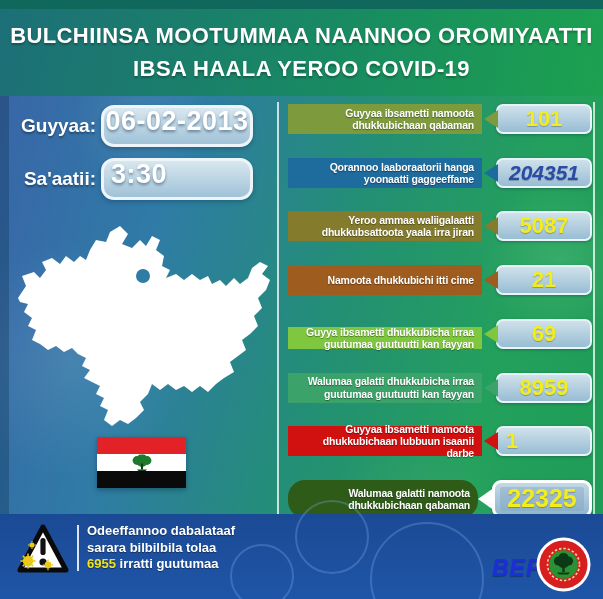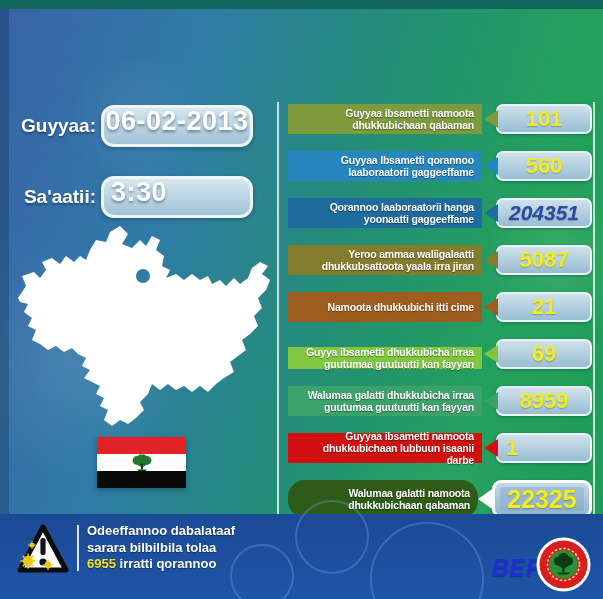--- a/index.html
+++ b/index.html
@@ -22,21 +22,21 @@
     text-shadow:0 2px 2px rgba(0,0,0,0.28);white-space:nowrap;}
 
   .vline{position:absolute;top:102px;height:424px;width:2px;background:rgba(255,255,255,0.75);}
   .vl-mid{left:277px;}
   .vl-right{left:593px;}
 
   
   .left-panel{position:absolute;left:10px;top:100px;width:266px;height:430px;}
   .field-row{display:flex;align-items:center;}
   .fr-date{margin-top:5px;}
-  .fr-time{margin-top:29px;}
+  .fr-time{margin-top:11px;}
   .field-label{flex:0 0 86px;text-align:right;padding-right:5px;color:#fff;font-weight:bold;font-size:19px;
     text-shadow:0 2px 2px rgba(0,0,0,0.35);}
   .field-box{width:146px;height:36px;border:3px solid #edf5fa;border-radius:13px;
     background:linear-gradient(180deg,#d8e7ef,#a0c2d7);display:flex;align-items:flex-start;
     box-shadow:0 2px 4px rgba(0,20,40,0.25);}
   .field-box .val{width:100%;color:#fff;font-weight:bold;font-size:27px;letter-spacing:0.5px;
     text-shadow:0 2px 3px rgba(40,70,100,0.55);line-height:1;}
   .fb-date .val{text-align:center;}
   .fb-time .val{text-align:left;padding-left:7px;}
 
@@ -90,20 +90,24 @@
 
 <div class="page">
   <div class="blob b1"></div>
   <div class="blob b2"></div>
   <div class="blob b3"></div>
   <div class="blob b4"></div>
   <div class="left-shade"></div>
 
   <div class="top-strip"></div>
 
+  <div class="header">
+    <div>BULCHIINSA MOOTUMMAA NAANNOO OROMIYAATTI</div>
+    <div>IBSA HAALA YEROO COVID-19</div>
+  </div>
 
   <div class="vline vl-mid"></div>
   <div class="vline vl-right"></div>
 
   <div class="left-panel">
     <div class="field-row fr-date">
       <div class="field-label">Guyyaa:</div>
       <div class="field-box fb-date">
         <div class="val">06-02-2013</div>
       </div>
@@ -145,27 +149,20 @@
       <div class="stripe" style="background: rgb(10, 10, 10);"></div>
     </div>
   </div>
 
   <div class="stats">
       <div class="stat-row">
         <div class="stat-label" style="background: rgb(125, 154, 60);">Guyyaa ibsametti namoota dhukkubichaan qabaman</div>
         <div class="stat-tag">
           <span class="tri" style="border-right-color: rgb(125, 154, 60);"></span>
           <span class="num" style="color: rgb(242, 238, 30);">101</span>
-        </div>
-      </div>
-      <div class="stat-row">
-        <div class="stat-label" style="background: rgb(39, 134, 189);">Guyyaa Ibsametti qorannoo laaboraatorii gaggeeffame</div>
-        <div class="stat-tag">
-          <span class="tri" style="border-right-color: rgb(39, 134, 189);"></span>
-          <span class="num" style="color: rgb(242, 238, 30);">560</span>
         </div>
       </div>
       <div class="stat-row">
         <div class="stat-label" style="background: rgb(30, 107, 158);">Qorannoo laaboraatorii hanga yoonaatti gaggeeffame</div>
         <div class="stat-tag">
           <span class="tri" style="border-right-color: rgb(30, 107, 158);"></span>
           <span class="num" style="color: rgb(43, 76, 166); font-style: italic; font-size: 21px;">204351</span>
         </div>
       </div>
       <div class="stat-row">
@@ -250,21 +247,21 @@
         </g>
       </g>
     </svg>
 
     <div class="foot-divider"></div>
     <div class="foot-text">
       <div>Odeeffannoo dabalataaf</div>
       <div>sarara bilbilbila tolaa</div>
       <div>
         <span class="phone">6955</span>
-        <span>irratti  qorannoo</span>
+        <span>irratti  guutumaa</span>
       </div>
     </div>
   </div>
 
   <div class="brand">BEFO</div>
 
   <svg class="emblem" width="57" height="57" viewBox="0 0 57 57">
     <circle cx="28.5" cy="28.5" r="27" fill="#ffffff"></circle>
     <circle cx="28.5" cy="28.5" r="24" fill="#d81f1f"></circle>
     <circle cx="28.5" cy="28.5" r="16" fill="none" stroke="#f3d9a0" stroke-width="1.6" stroke-dasharray="2.4 2"></circle>

